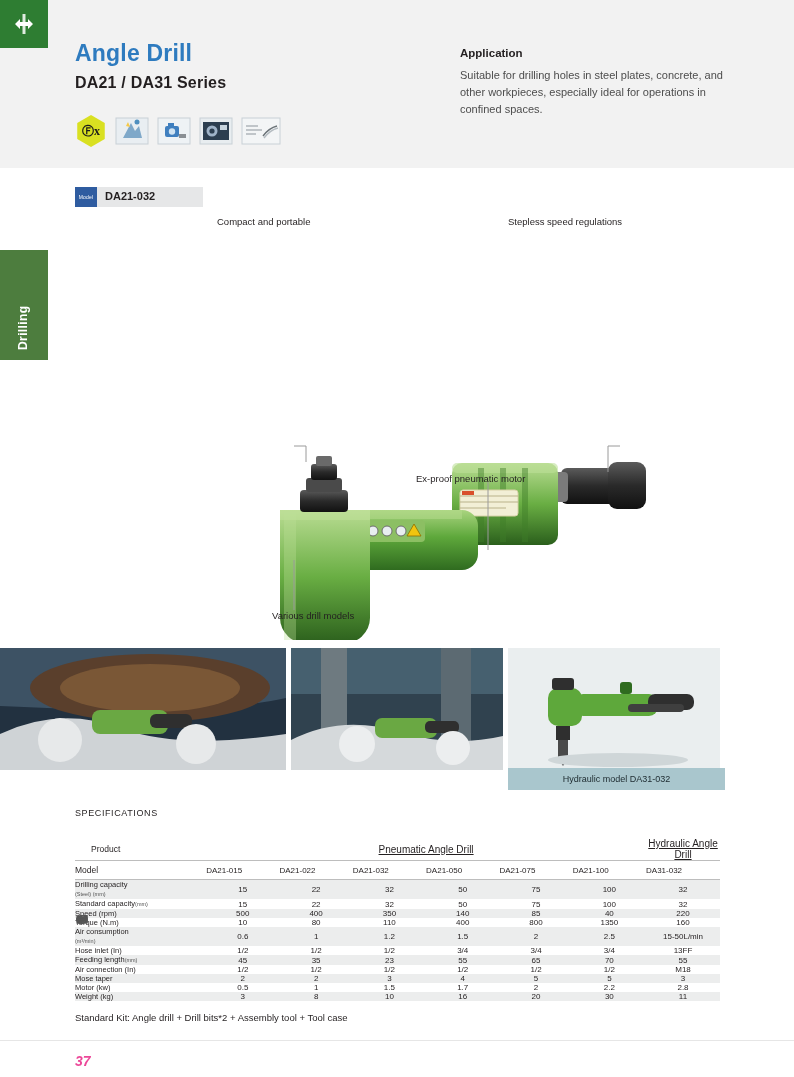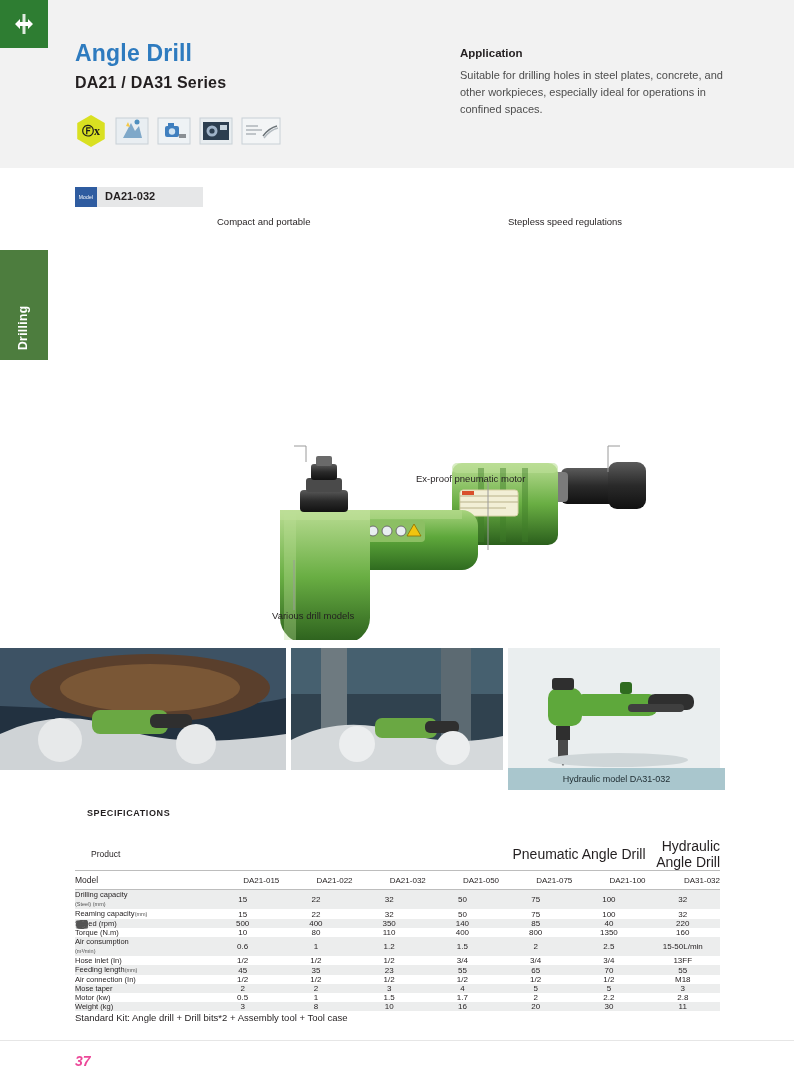--- a/index.html
+++ b/index.html
@@ -83,30 +83,30 @@
   .photo{position:absolute;top:0;height:122px;overflow:hidden;}
   .p1{left:0;width:286px;background:#2b3b4a;}
   .p2{left:291px;width:212px;background:#2f4250;}
   .p3{left:508px;width:212px;background:#e9edee;}
   .cap{
     position:absolute;left:508px;top:768px;width:217px;height:22px;
     background:#a9c6cd;color:#1d2a2f;font-size:9px;text-align:center;line-height:22px;
   }
   
   .spec-title{
-    position:absolute;left:75px;top:808px;font-size:9px;font-weight:bold;letter-spacing:.6px;color:#231f20;margin-left:12px;
+    position:absolute;left:75px;top:808px;font-size:9px;font-weight:normal;letter-spacing:.6px;color:#231f20;
   }
   table.spec{
     position:absolute;left:75px;top:838px;width:645px;
     border-collapse:collapse;font-size:8px;color:#231f20;
   }
   table.spec th,table.spec td{padding:0;}
-  .grp{font-size:14px;text-align:right;font-weight:normal;padding:4px 0 5px 0;}
+  .grp{font-size:10px;text-align:center;font-weight:normal;padding:4px 0 5px 0;text-decoration:underline;}
   .rowhdr{width:118px;text-align:left;padding-left:16px;position:relative;}
-  .cell{width:75px;text-align:right;}
+  .cell{width:75px;text-align:left;}
   tr.band td{background:#eceded;}
   tr.hdr2 td{font-weight:normal;padding:4px 0;border-bottom:1px solid #bdbdbd;}
   tr.prod td{border-bottom:1px solid #bdbdbd;}
   td.dataname{font-size:7.5px;padding:3px 0 3px 16px;line-height:9px;}
   td.dataname .unit{font-size:5.5px;color:#555;}
   td.val{font-size:8px;text-align:center;padding:3px 0;}
   .ri{position:absolute;left:1px;top:50%;transform:translateY(-50%);width:12px;height:10px;}
   .kit{
     position:absolute;left:75px;top:1012px;font-size:9.5px;color:#231f20;
   }
@@ -347,21 +347,21 @@
     </tr>
 
     <tr>
       <td class="dataname">
         <span class="ri">
           <svg width="12" height="9" viewBox="0 0 12 9">
               <circle cx="6" cy="4.5" r="4" fill="none" stroke="#555" stroke-width="1.4"></circle>
               <circle cx="6" cy="4.5" r="1.3" fill="#555"></circle>
             </svg>
         </span>
-        <span>Reaming capacity</span><span class="unit">(mm)</span>
+        <span>Standard capacity</span><span class="unit">(mm)</span>
       </td>
       <td class="val">15</td>
       <td class="val">22</td>
       <td class="val">32</td>
       <td class="val">50</td>
       <td class="val">75</td>
       <td class="val">100</td>
       <td class="val">32</td>
     </tr>
 

